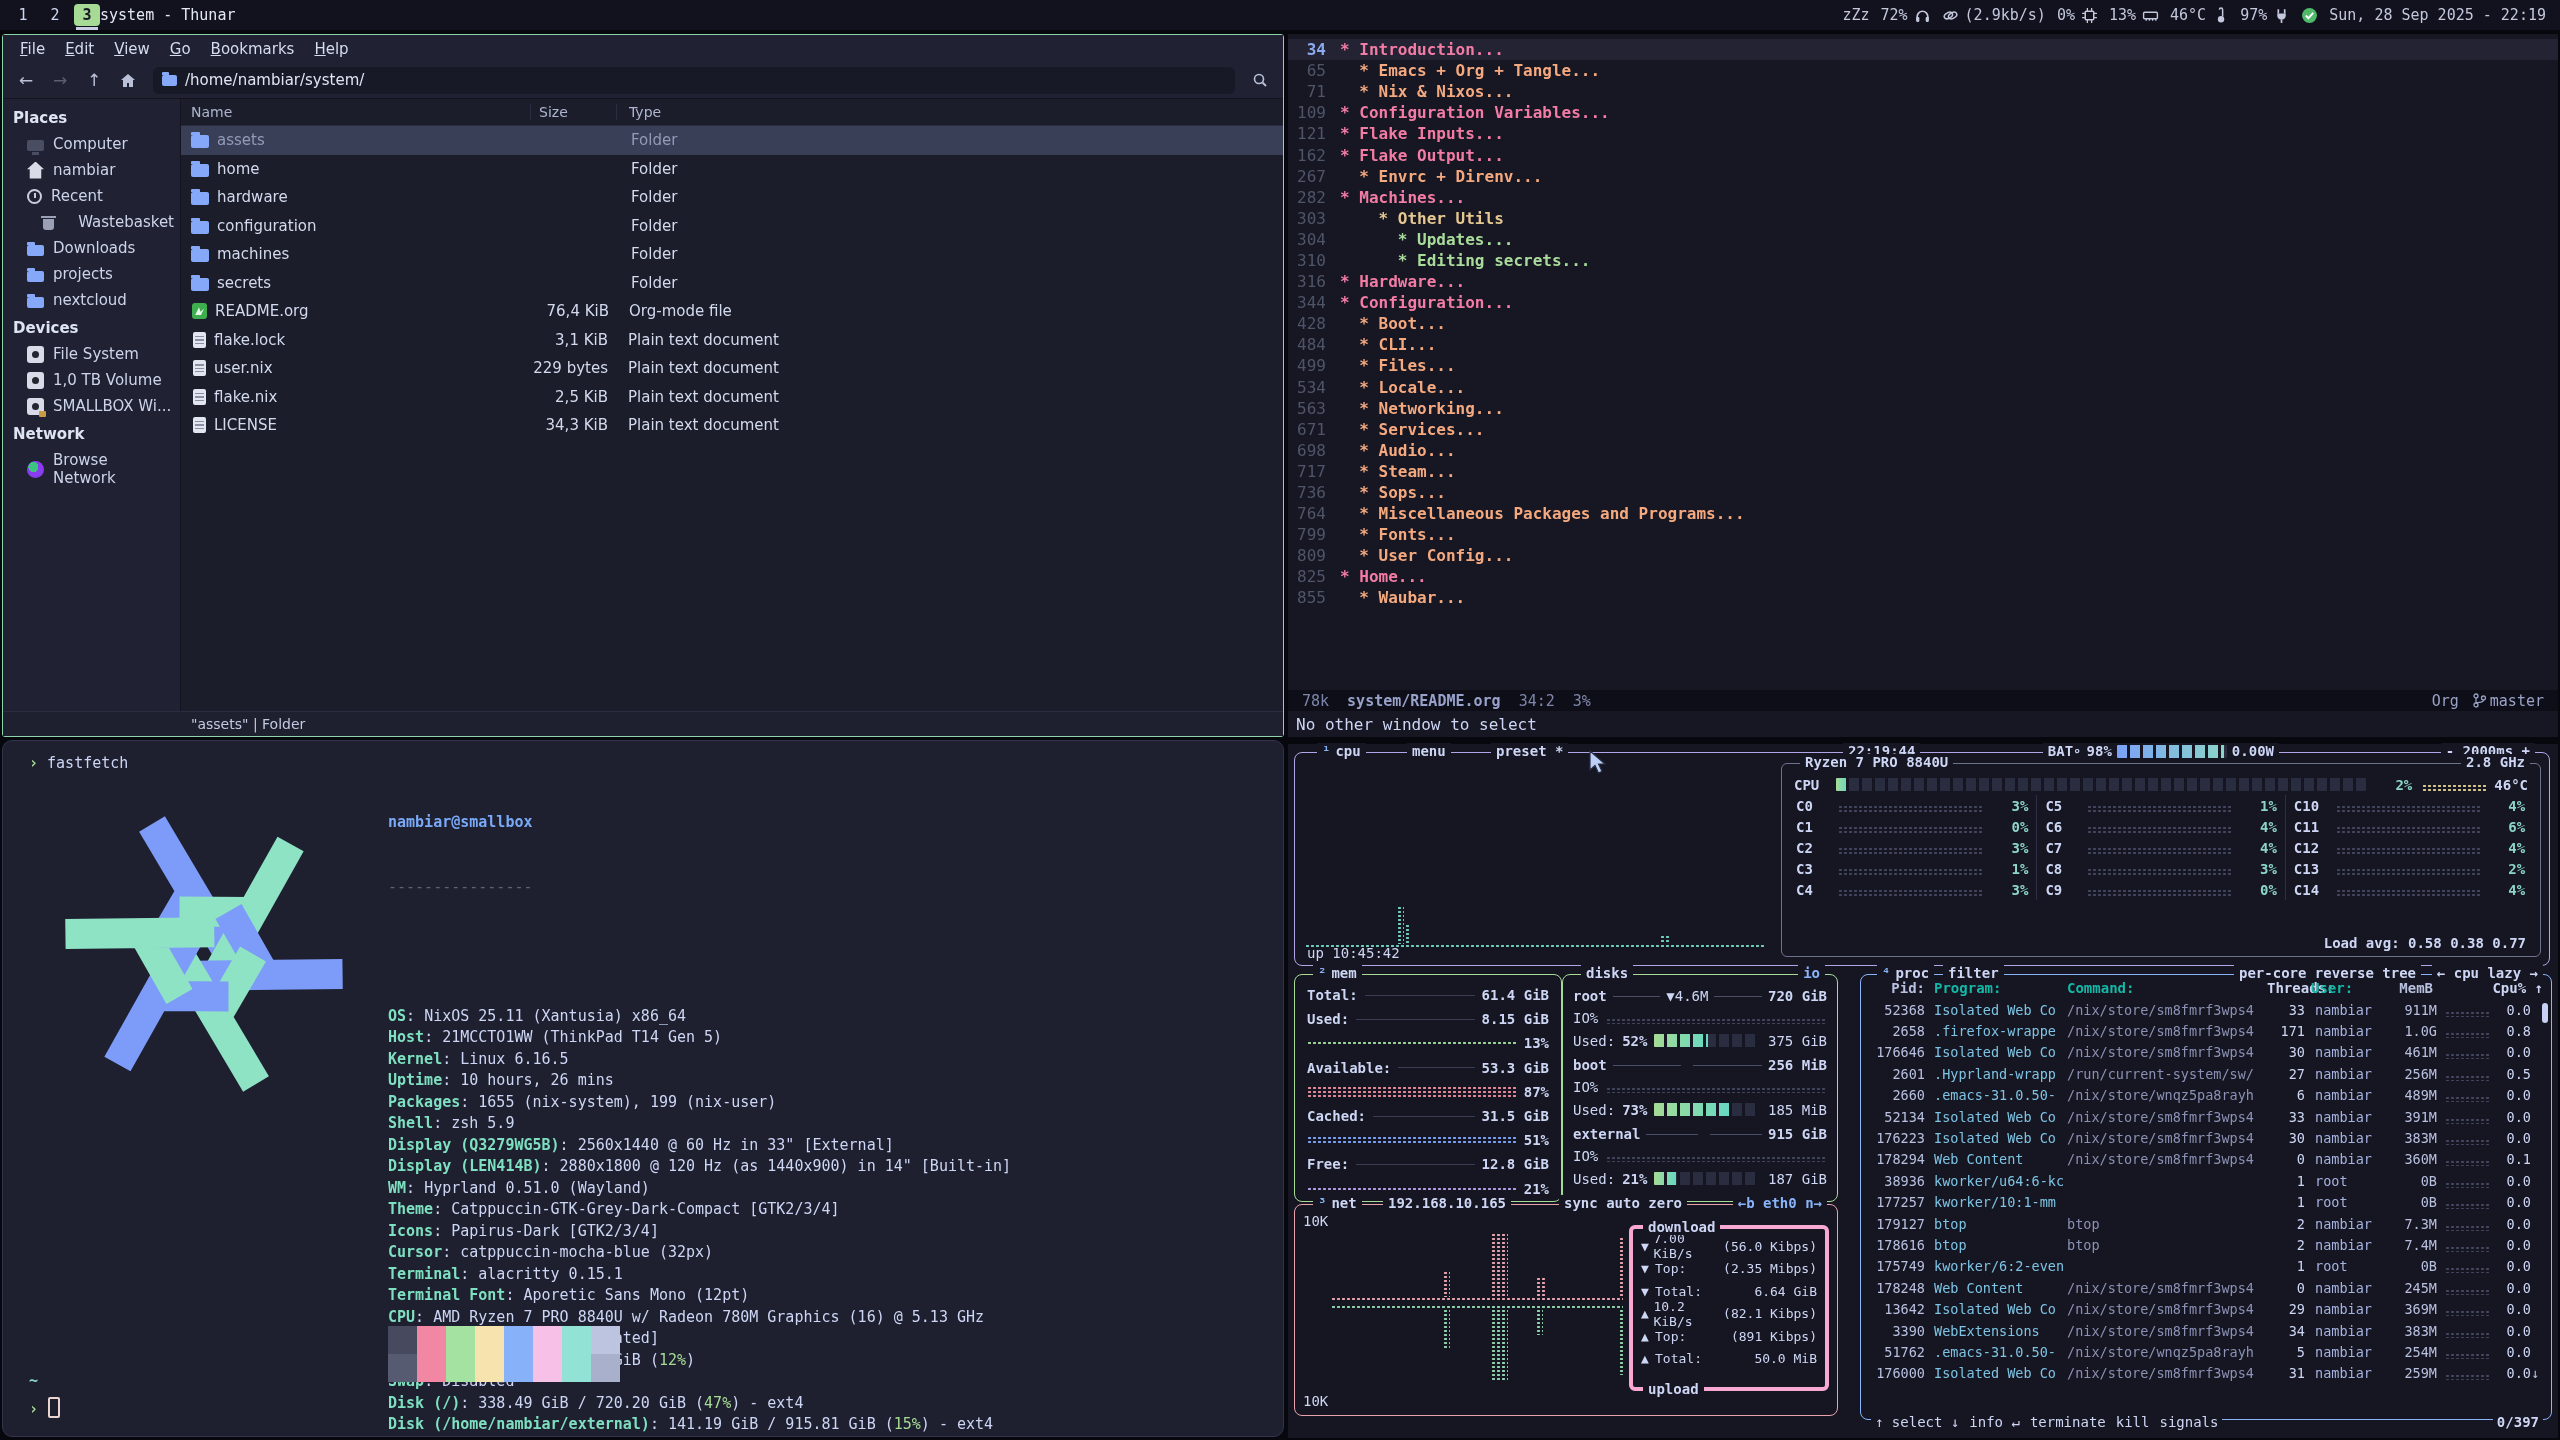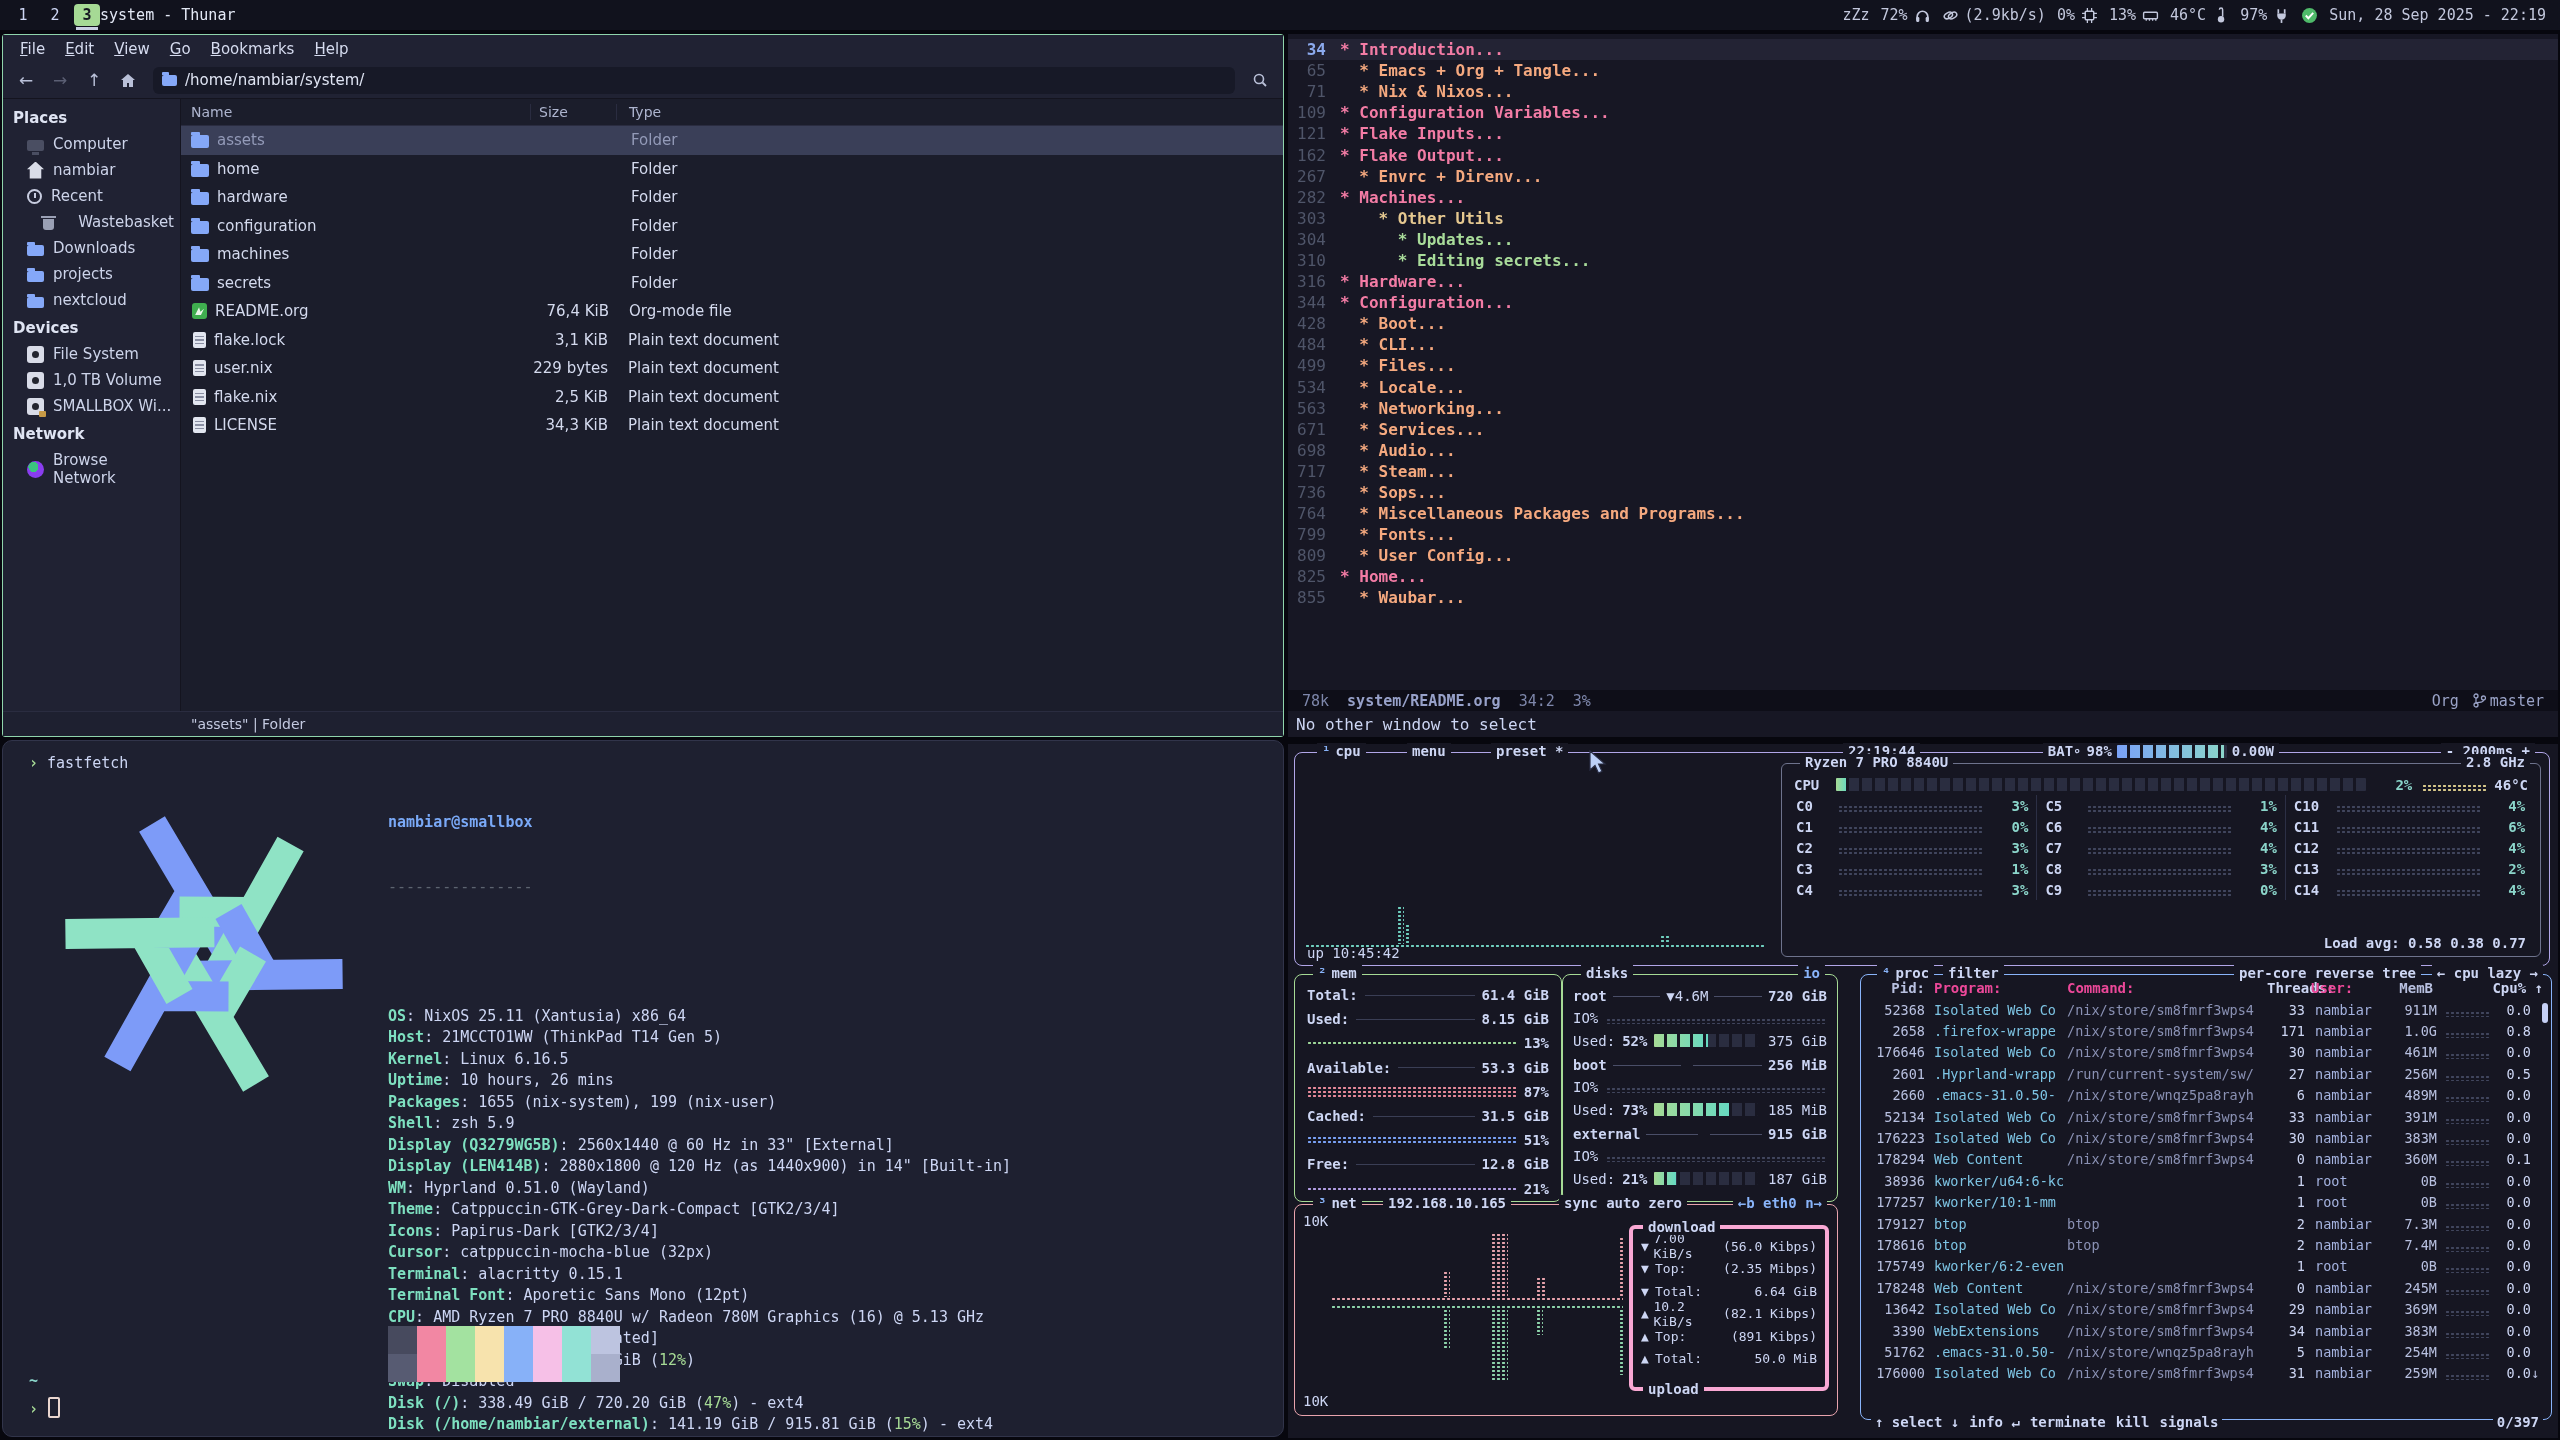--- a/index.html
+++ b/index.html
@@ -176,23 +176,23 @@
 .prow{display:flex;align-items:center;height:21.4px;padding:0 8px;font-size:13.5px}
 .c-pid{width:56px;text-align:right;color:#b8c0e0}
 .c-prog{width:142px;padding-left:9px;color:#7dc4e4;overflow:hidden;white-space:nowrap}
 .c-cmd{flex:1;color:#8a91b4;overflow:hidden;white-space:nowrap}
 .c-thr{width:34px;text-align:right}
 .c-usr{width:80px;padding-left:10px;color:#a5b3e0}
 .c-mem{width:52px;text-align:right;color:#b8c0e0}
 .c-gr{width:46px;height:6px;margin:8px 4px 0 8px}
 .c-cpu{width:36px;text-align:right}
 .c-tail{width:12px;color:#b8c0e0}
-#phead .c-prog,#phead .c-cmd,#phead .c-usr{color:#ec4899}
+#phead .c-prog,#phead .c-cmd,#phead .c-usr{color:#14b8a6}
 #procthumb{position:absolute;right:3px;top:28px;width:6px;height:20px;background:#c6d0f5;border-radius:3px}
-#pfoot{position:absolute;left:10px;bottom:-11px;display:flex;gap:10px;background:var(--bbg);padding:0 4px;font-weight:bold}
+#pfoot{position:absolute;left:10px;bottom:-11px;display:flex;gap:10px;background:var(--bbg);padding:0 4px;font-weight:normal}
 #pcount{position:absolute;right:8px;bottom:-11px;background:var(--bbg);padding:0 4px;font-weight:bold}
 #mcursor{position:absolute;left:1588px;top:750px;z-index:50}
 .vspike{position:absolute}
 </style>
 </head>
 <body>
 
 <div id="bar">
   <div id="ws">
 

